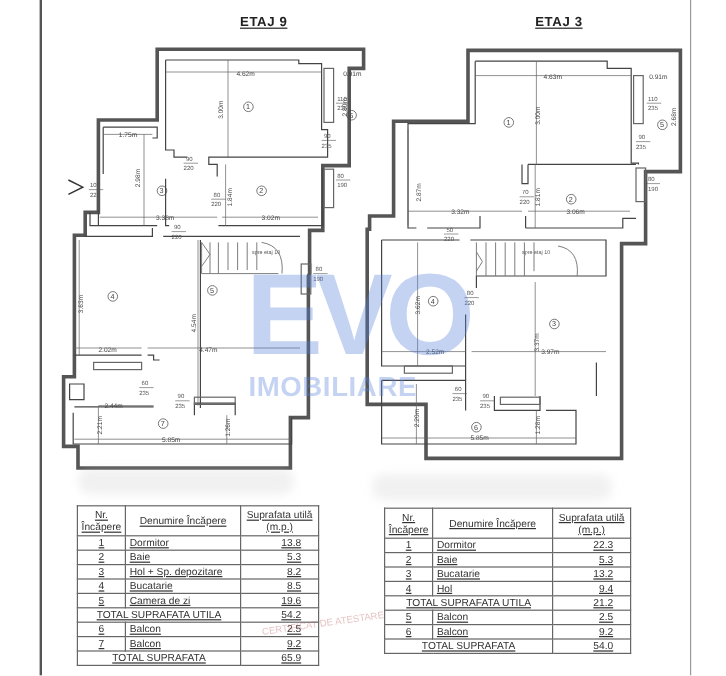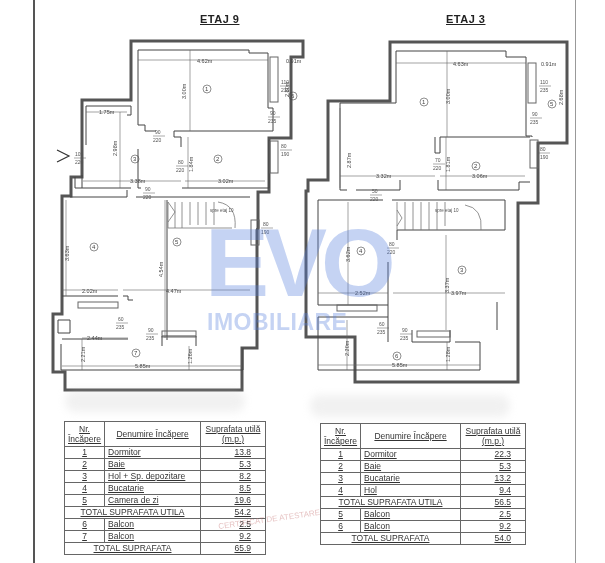--- a/index.html
+++ b/index.html
@@ -328,21 +328,21 @@
         <td class="name">Bucatarie</td>
         <td class="val">13.2</td>
       </tr>
   <tr>
         <td>4</td>
         <td class="name">Hol</td>
         <td class="val">9.4</td>
       </tr>
   <tr>
         <td colspan="2">TOTAL SUPRAFATA UTILA</td>
-        <td class="val">56.5</td>
+        <td class="val">21.2</td>
       </tr>
   <tr>
         <td>5</td>
         <td class="name">Balcon</td>
         <td class="val">2.5</td>
       </tr>
   <tr>
         <td>6</td>
         <td class="name">Balcon</td>
         <td class="val">9.2</td>

